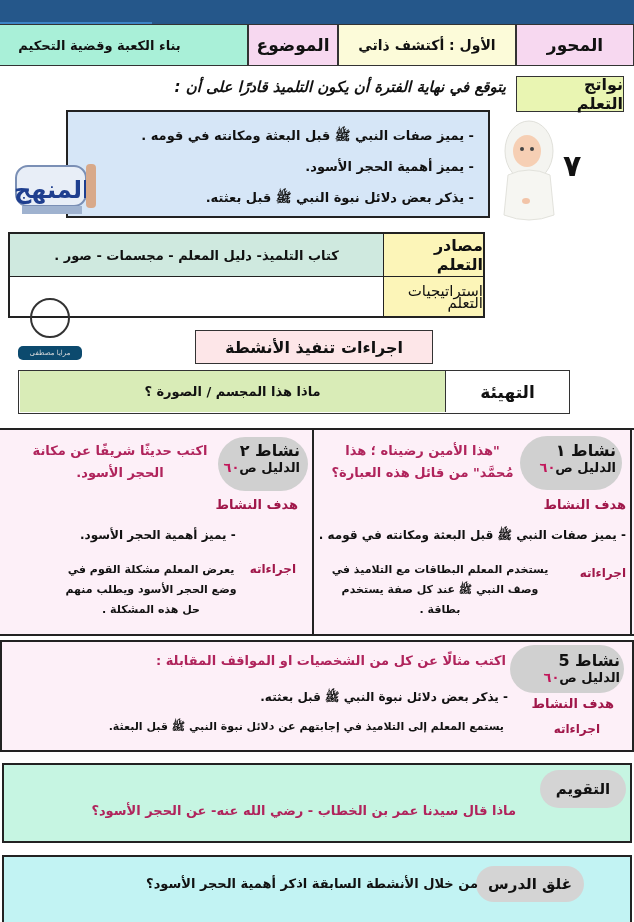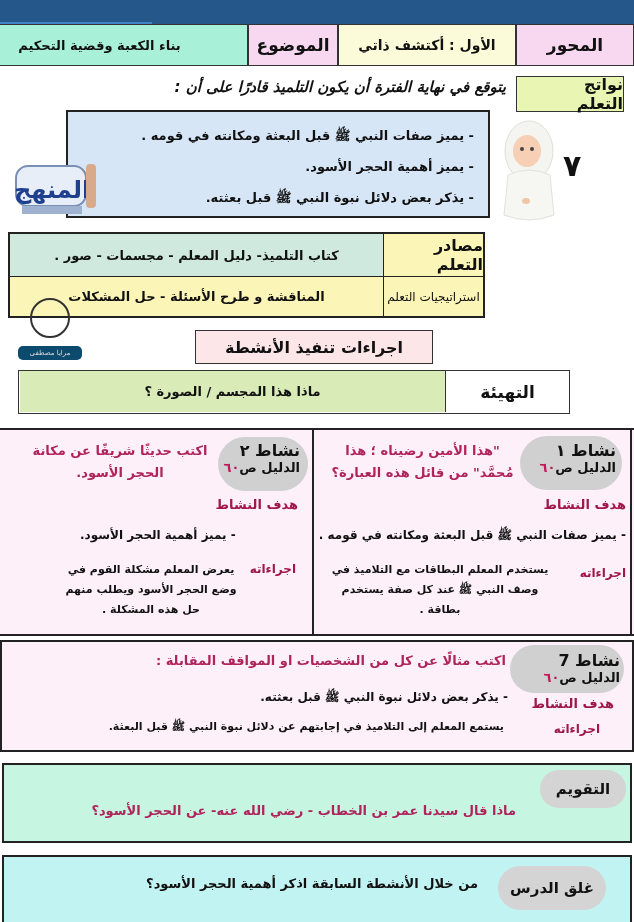--- a/index.html
+++ b/index.html
@@ -25,21 +25,21 @@
     .outcomes-box { left: 66px; top: 110px; width: 424px; height: 108px; background: #d6e6f7; border: 2px solid #222; padding: 8px 14px 0 0; }
     .outcomes-item { font-size: 13px; font-weight: bold; line-height: 31px; }
     .logo-manhaj { left: 14px; top: 160px; width: 86px; height: 58px; }
     .girl { left: 500px; top: 115px; width: 58px; height: 110px; }
     .lesson-num { left: 563px; top: 148px; font-size: 30px; font-weight: bold; }
 
     
     .tbl { left: 8px; top: 232px; width: 477px; height: 86px; border: 2px solid #222; }
     .src-label { right: 0; top: 0; width: 100px; height: 43px; background: #fcf5b8; border-left: 1.5px solid #222; border-bottom: 1.5px solid #222; font-size: 16px; font-weight: bold; display:flex; align-items:center; justify-content:center; }
     .src-value { right: 100px; top: 0; width: 373px; height: 43px; background: #cfe9df; border-bottom: 1.5px solid #222; font-size: 13px; font-weight: bold; display:flex; align-items:center; justify-content:center; }
-    .str-label { right: 0; top: 43px; width: 100px; height: 39px; background: #fcf5b8; border-left: 1.5px solid #222; font-size: 12px; display:flex; align-items:center; justify-content:center; text-align:center; line-height: 12px; }
+    .str-label { right: 0; top: 43px; width: 100px; height: 39px; background: #fcf5b8; border-left: 1.5px solid #222; font-size: 15px; display:flex; align-items:center; justify-content:center; text-align:right; line-height: 12px; }
     .str-value { right: 100px; top: 43px; width: 373px; height: 39px; background: #fcf5b8; font-size: 13px; font-weight: bold; display:flex; align-items:center; justify-content:center; }
 
     .seal { left: 30px; top: 298px; width: 40px; height: 40px; border: 2px solid #333; border-radius: 50%; }
     .seal-tag { left: 18px; top: 346px; width: 64px; height: 14px; background: #0c4a6e; border-radius: 5px; color: #ddd; font-size: 7px; display:flex; align-items:center; justify-content:center; }
 
     .proc-title { left: 195px; top: 330px; width: 238px; height: 34px; background: #fde6e8; border: 1.5px solid #333; font-size: 16px; font-weight: bold; display:flex; align-items:center; justify-content:center; }
 
     .warmup { left: 18px; top: 370px; width: 552px; height: 44px; border: 1.5px solid #333; }
     .warmup-label { right: 0; top: 0; width: 124px; height: 41px; background: #fff; border-left: 1.5px solid #333; font-size: 17px; font-weight: bold; display:flex; align-items:center; justify-content:center; }
     .warmup-value { right: 124px; top: 0; width: 425px; height: 41px; background: #d9ecb7; font-size: 13px; font-weight: bold; display:flex; align-items:center; justify-content:center; }
@@ -99,21 +99,20 @@
     <circle cx="32" cy="34" r="2" fill="#444"></circle>
   <path d="M8 60 Q29 50 50 60 L54 100 Q29 110 4 100 Z" fill="#f6f6f2" stroke="#e2e2dc"></path>
   <ellipse cx="26" cy="86" rx="4" ry="3" fill="#f2c4a8"></ellipse>
 </svg>
 <div class="abs lesson-num">٧</div>
 
 <div class="abs tbl">
   <div class="abs src-label">مصادر التعلم</div>
   <div class="abs src-value">كتاب التلميذ- دليل المعلم - مجسمات - صور .</div>
   <div class="abs str-label">استراتيجيات التعلم</div>
-  <div class="abs str-value">المناقشة و طرح الأسئلة - حل المشكلات</div>
 </div>
 
 <div class="abs seal"></div>
 <div class="abs seal-tag">مرايا مصطفى</div>
 
 <div class="abs proc-title">اجراءات تنفيذ الأنشطة</div>
 
 <div class="abs warmup">
   <div class="abs warmup-label">التهيئة</div>
   <div class="abs warmup-value">ماذا هذا المجسم / الصورة ؟</div>
@@ -141,28 +140,28 @@
 </div>
 <div class="abs prompt" style="left:30px; top:440px; width:180px;">اكتب حديثًا شريفًا عن مكانة الحجر الأسود.</div>
 <div class="abs goal-label" style="right:336px; top:497px;">هدف النشاط</div>
 <div class="abs goal-text" style="left:80px; top:528px;">- يميز أهمية الحجر الأسود.</div>
 <div class="abs proc-label" style="right:338px; top:562px;">اجراءاته</div>
 <div class="abs proc-text" style="left:60px; top:560px; width:182px;">يعرض المعلم مشكلة القوم في وضع الحجر الأسود ويطلب منهم حل هذه المشكلة .</div>
 
 <div class="abs act3"></div>
 <div class="abs bubble" style="left:510px; top:645px; width:114px; height:48px;"></div>
 <div class="abs" style="right:14px; top:652px; text-align:right;">
-  <div class="bubble-title">نشاط 7</div>
+  <div class="bubble-title">نشاط 5</div>
   <div class="bubble-page"><span>الدليل ص</span><span class="num">٦٠</span></div>
 </div>
 <div class="abs prompt" style="right:128px; top:650px; text-align:right;">اكتب مثالًا عن كل من الشخصيات او المواقف المقابلة :</div>
 <div class="abs goal-label" style="right:20px; top:696px;">هدف النشاط</div>
 <div class="abs goal-text" style="right:126px; top:690px;">- يذكر بعض دلائل نبوة النبي ﷺ قبل بعثته.</div>
 <div class="abs proc-label" style="right:34px; top:722px;">اجراءاته</div>
 <div class="abs goal-text" style="right:130px; top:720px; font-size:11px;margin-left:28px;">يستمع المعلم إلى التلاميذ في إجابتهم عن دلائل نبوة النبي ﷺ قبل البعثة.</div>
 
 <div class="abs eval"></div>
 <div class="abs pill" style="left:540px; top:770px; width:86px; height:38px;">التقويم</div>
 <div class="abs prompt" style="right:118px; top:800px;">ماذا قال سيدنا عمر بن الخطاب - رضي الله عنه- عن الحجر الأسود؟</div>
 
 <div class="abs closing"></div>
-<div class="abs pill" style="left:498px; top:866px; width:108px; height:44px;">غلق الدرس</div>
+<div class="abs pill" style="left:476px; top:866px; width:108px; height:36px;">غلق الدرس</div>
 <div class="abs goal-text" style="right:156px; top:876px; font-size:13px;">من خلال الأنشطة السابقة اذكر أهمية الحجر الأسود؟</div>
 
 </body></html>

